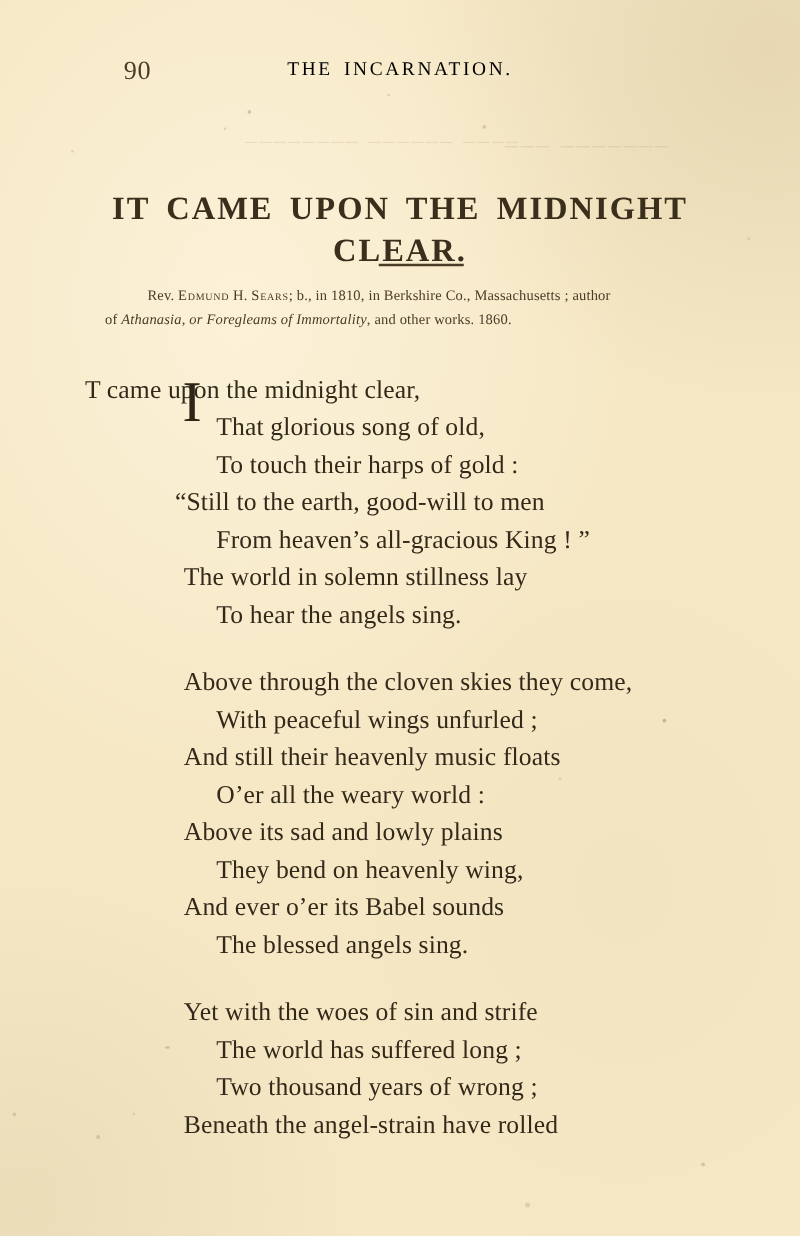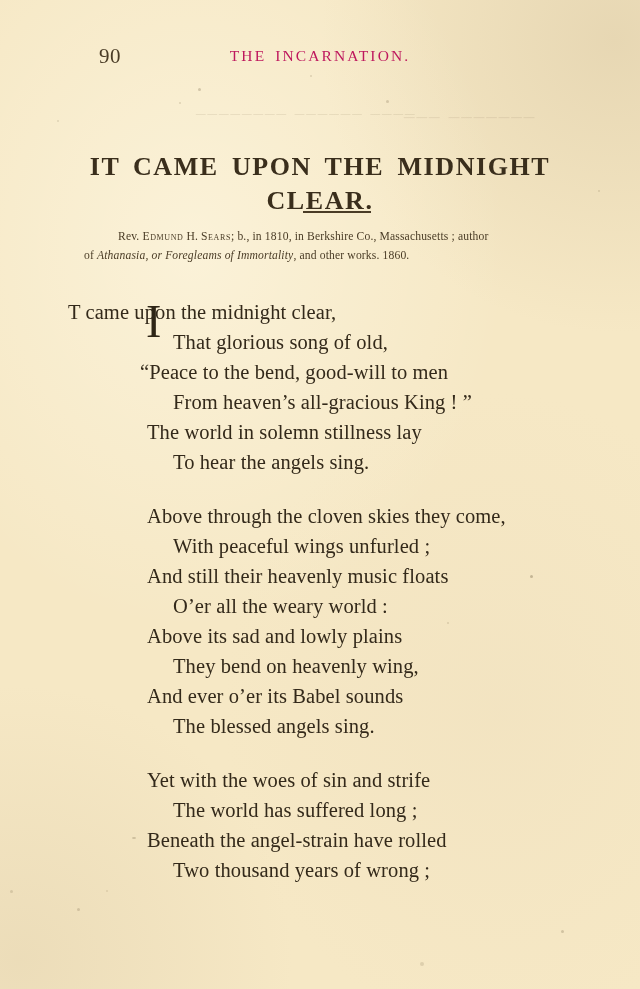--- a/index.html
+++ b/index.html
@@ -71,21 +71,21 @@
   }
   .head-title {
     position: absolute;
     left: 0;
     top: 3px;
     width: 640px;
     text-align: center;
     font-size: 15.5px;
     letter-spacing: 2.1px;
     word-spacing: 3px;
-    color: #be185d;
+    color: #000000;
   }
 
   
   .poem-title {
     position: absolute;
     top: 133px;
     left: 60px;
     width: 520px;
     text-align: center;
     font-size: 26px;
@@ -214,36 +214,37 @@
   <div class="attribution">
     <span class="l1"><span>Rev. </span><span class="sc">Edmund</span><span> H. </span><span class="sc">Sears</span><span>; b., in 1810, in Berkshire Co., Massachusetts ; author</span></span>
     <span class="l2"><span>of </span><span class="it">Athanasia, or Foregleams of Immortality</span><span>, and other works.   1860.</span></span>
   </div>
 
   <div class="poem" id="poem-body">
       <div class="stanza">
         <span class="dropcap">I</span>
         <div class="line first">T came upon the midnight clear,</div>
         <div class="line indent">That glorious song of old,</div>
-        <div class="line quote">“Peace to the bend, good-will to men</div>
+        <div class="line indent">To touch their harps of gold :</div>
+        <div class="line quote">“Still to the earth, good-will to men</div>
         <div class="line indent">From heaven’s all-gracious King ! ”</div>
         <div class="line">The world in solemn stillness lay</div>
         <div class="line indent">To hear the angels sing.</div>
       </div>
       <div class="stanza">
         <div class="line">Above through the cloven skies they come,</div>
         <div class="line indent">With peaceful wings unfurled ;</div>
         <div class="line">And still their heavenly music floats</div>
         <div class="line indent">O’er all the weary world :</div>
         <div class="line">Above its sad and lowly plains</div>
         <div class="line indent">They bend on heavenly wing,</div>
         <div class="line">And ever o’er its Babel sounds</div>
         <div class="line indent">The blessed angels sing.</div>
       </div>
       <div class="stanza">
         <div class="line">Yet with the woes of sin and strife</div>
         <div class="line indent">The world has suffered long ;</div>
+        <div class="line indent">Two thousand years of wrong ;</div>
         <div class="line">Beneath the angel-strain have rolled</div>
-        <div class="line indent">Two thousand years of wrong ;</div>
       </div>
     </div>
 
 </div>
 
 </body></html>

